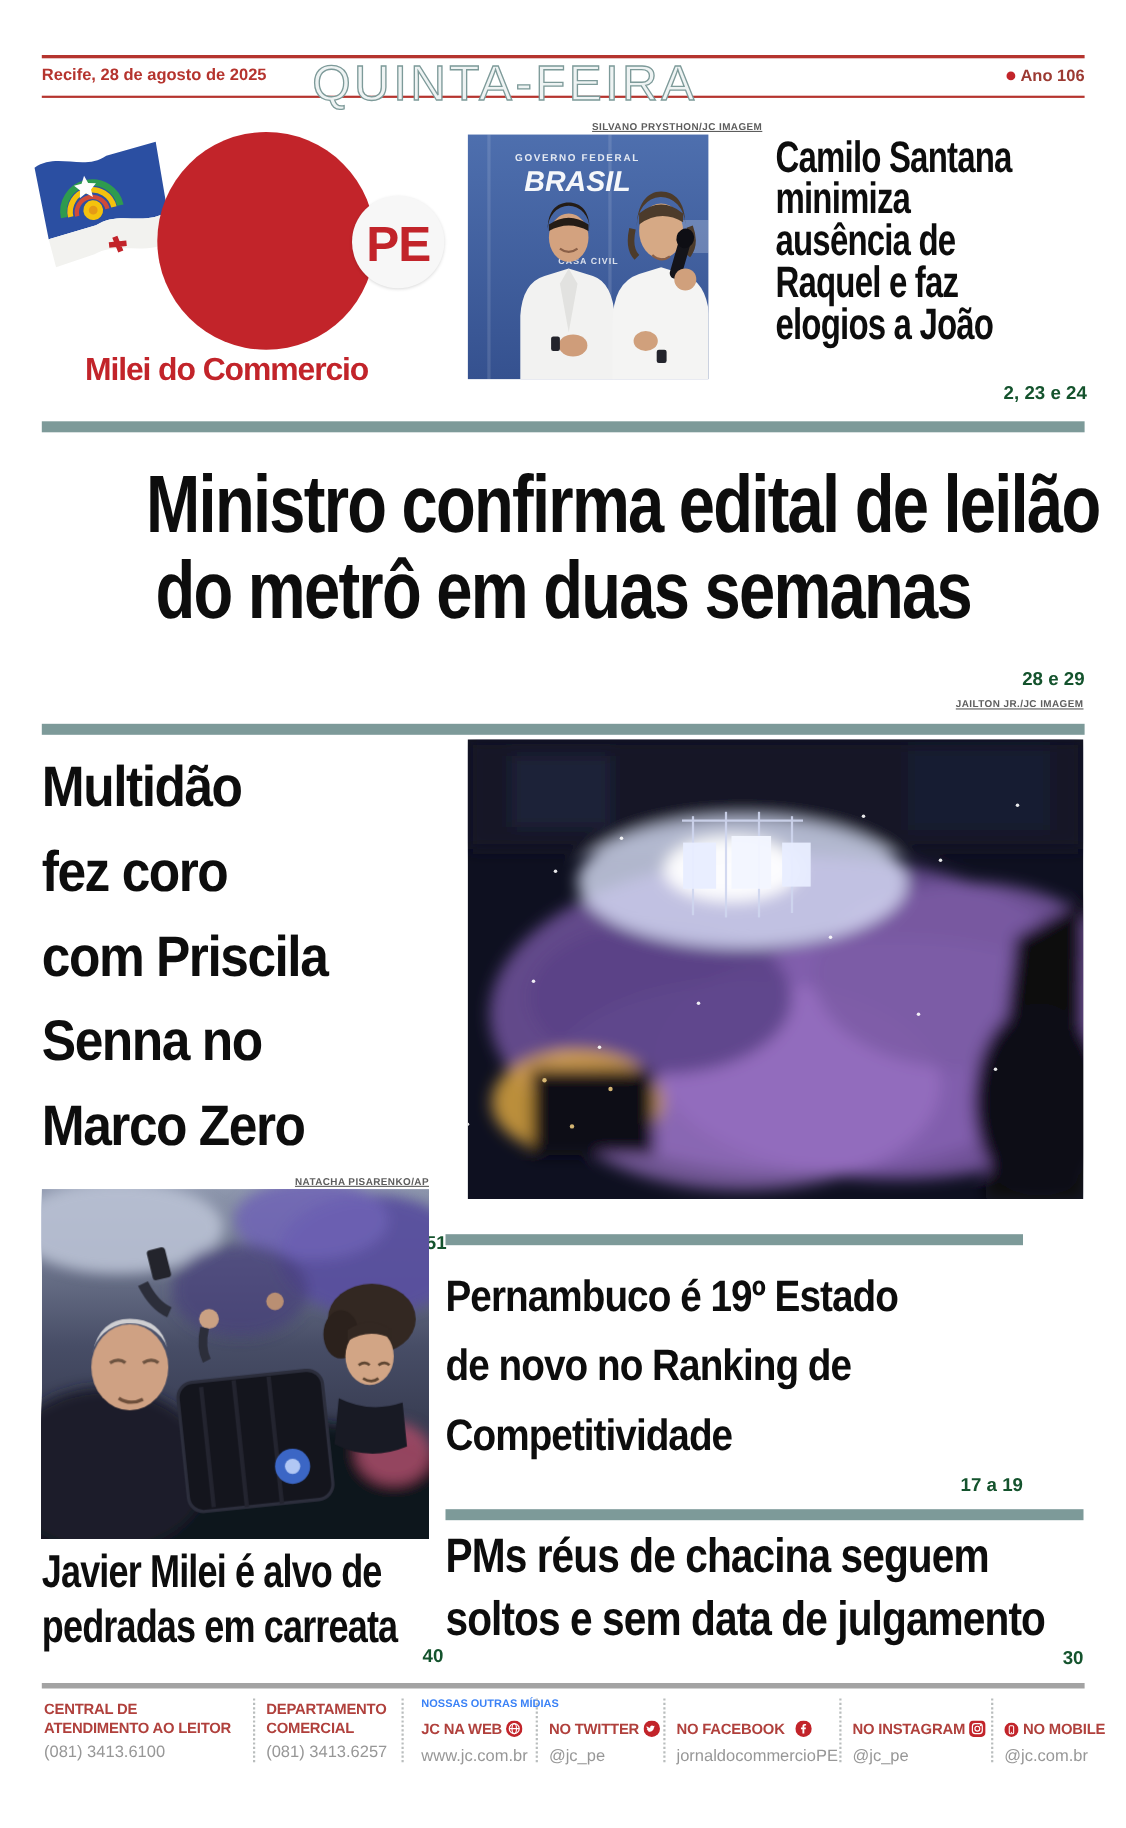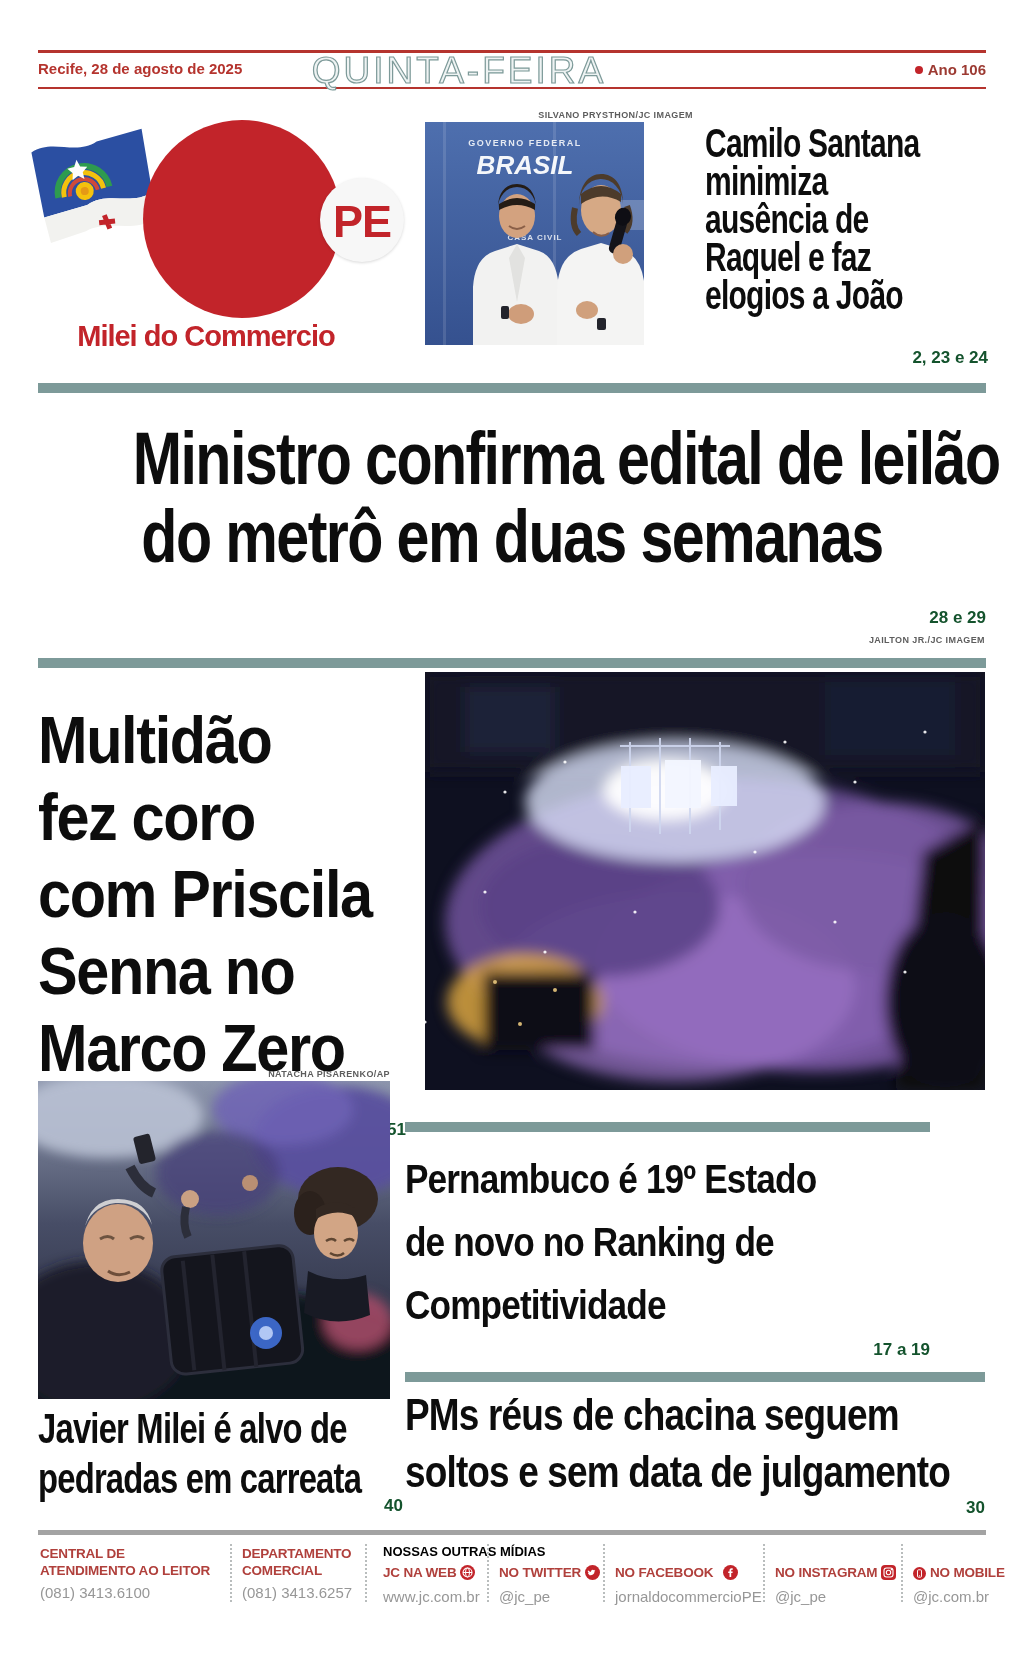--- a/index.html
+++ b/index.html
@@ -7,55 +7,55 @@
     position:relative;width:1024px;height:1662px;background:#ffffff;
     font-family:"Liberation Sans",sans-serif;color:#111;overflow:hidden;
   }
   .abs{position:absolute;}
 
   
   .rule-red{position:absolute;left:38px;width:948px;background:#b5342e;}
   .m-date{position:absolute;left:38px;top:60px;font-size:15px;font-weight:bold;color:#b5342e;}
   .m-weekday{
     position:absolute;left:0;top:50px;width:918px;text-align:center;
-    font-size:37px;font-weight:400;letter-spacing:3px;color:#9fb3b3;
+    font-size:45px;font-weight:400;letter-spacing:3px;color:#9fb3b3;
     -webkit-text-stroke:1.2px #7d9a99;-webkit-text-fill-color:#eef3f3;
   }
   .m-ano{position:absolute;right:38px;top:61px;font-size:15px;font-weight:bold;color:#9c3a32;}
   .m-ano .dot{display:inline-block;width:8px;height:8px;border-radius:50%;background:#c2242a;margin-right:5px;vertical-align:1px;}
 
   
   .logo-red-circle{position:absolute;left:143px;top:120px;width:198px;height:198px;border-radius:50%;background:#c2242a;}
   .logo-jc{position:absolute;left:143px;top:130px;width:198px;text-align:center;font-size:122px;font-weight:800;color:#fff;letter-spacing:-8px;}
   .logo-white-circle{position:absolute;left:320px;top:178px;width:84px;height:84px;border-radius:50%;background:#f7f7f7;box-shadow:0 1px 3px rgba(0,0,0,.15);}
   .logo-pe{position:absolute;left:320px;top:196px;width:84px;text-align:center;font-size:45px;font-weight:800;color:#c2242a;letter-spacing:-1px;}
   .logo-name{position:absolute;left:36px;top:320px;width:340px;text-align:center;font-size:29px;font-weight:bold;color:#c2242a;letter-spacing:-1px;}
 
   
-  .credit{font-size:9px;color:#5d5d5d;letter-spacing:.4px;font-weight:bold;}
+  .credit{font-size:9px;color:#5d5d5d;letter-spacing:.4px;font-weight:bold;text-decoration:underline;}
   .pages{font-size:17px;font-weight:bold;color:#14532d;}
   .teal-bar{position:absolute;background:#7d9a99;height:10px;}
   .hl{font-weight:800;color:#0d0d0d;}
   .hl .ln{white-space:nowrap;transform-origin:0 50%;}
 
   
   .ts-credit{position:absolute;left:425px;top:110px;width:268px;text-align:right;}
   .ts-photo{position:absolute;left:425px;top:122px;width:219px;height:223px;overflow:hidden;}
   .ts-hl{position:absolute;left:705px;top:124px;font-size:40px;line-height:38px;letter-spacing:-1px;}
   .ts-hl .ln{transform:scaleX(.75);}
   .ts-pages{position:absolute;right:36px;top:348px;}
 
   
   .lead-hl{position:absolute;left:38px;top:420px;width:948px;text-align:center;font-size:74px;line-height:78px;letter-spacing:-2px;}
   .lead-hl .ln{white-space:nowrap;transform:scaleX(.8);transform-origin:50% 50%;}
   .lead-pages{position:absolute;right:38px;top:608px;}
 
   
   .con-credit{position:absolute;right:39px;top:635px;}
-  .con-hl{position:absolute;left:38px;top:678px;font-size:66px;line-height:77px;letter-spacing:-1.5px;margin-top:24px;}
+  .con-hl{position:absolute;left:38px;top:678px;font-size:52px;line-height:77px;letter-spacing:-1.5px;}
   .con-hl .ln{transform:scaleX(.9);}
   .con-pages{position:absolute;left:340px;top:1120px;width:66px;text-align:right;}
   .con-photo{position:absolute;left:425px;top:672px;width:560px;height:418px;overflow:hidden;}
 
   
   .mi-credit{position:absolute;left:38px;top:1069px;width:352px;text-align:right;}
   .mi-photo{position:absolute;left:38px;top:1081px;width:352px;height:318px;overflow:hidden;}
   .mi-hl{position:absolute;left:38px;top:1404px;font-size:42px;line-height:50px;letter-spacing:-1px;}
   .mi-hl .ln{transform:scaleX(.78);}
   .mi-pages{position:absolute;left:340px;top:1496px;width:63px;text-align:right;}
@@ -71,21 +71,21 @@
   .pm-hl{position:absolute;left:405px;top:1386px;font-size:44px;line-height:57px;letter-spacing:-1px;}
   .pm-hl .ln{transform:scaleX(.84);}
   .pm-pages{position:absolute;right:39px;top:1498px;}
 
   
   .f-rule{position:absolute;left:38px;top:1530px;width:948px;height:5px;background:#a3a3a3;}
   .f-label{font-size:13.5px;font-weight:bold;color:#b0403c;line-height:17px;letter-spacing:-0.2px;}
   .f-value{font-size:15px;color:#979797;margin-top:5px;}
   .f-sep{position:absolute;top:1544px;height:58px;border-left:2px dotted #b9bdbd;width:0;}
   .f-col{position:absolute;top:1545px;}
-  .f-media-header{position:absolute;left:383px;top:1544px;font-size:13px;font-weight:bold;color:#000000;}
+  .f-media-header{position:absolute;left:383px;top:1544px;font-size:10px;font-weight:bold;color:#3b82f6;}
   .f-media{position:absolute;top:1563px;}
   .f-media .f-value{margin-top:4px;}
   .ficon{display:inline-block;vertical-align:-3px;margin-left:4px;}
 </style>
 </head>
 <body>
 
 <div class="page">
 
   <div class="rule-red" style="top:50px;height:3px;"></div>

